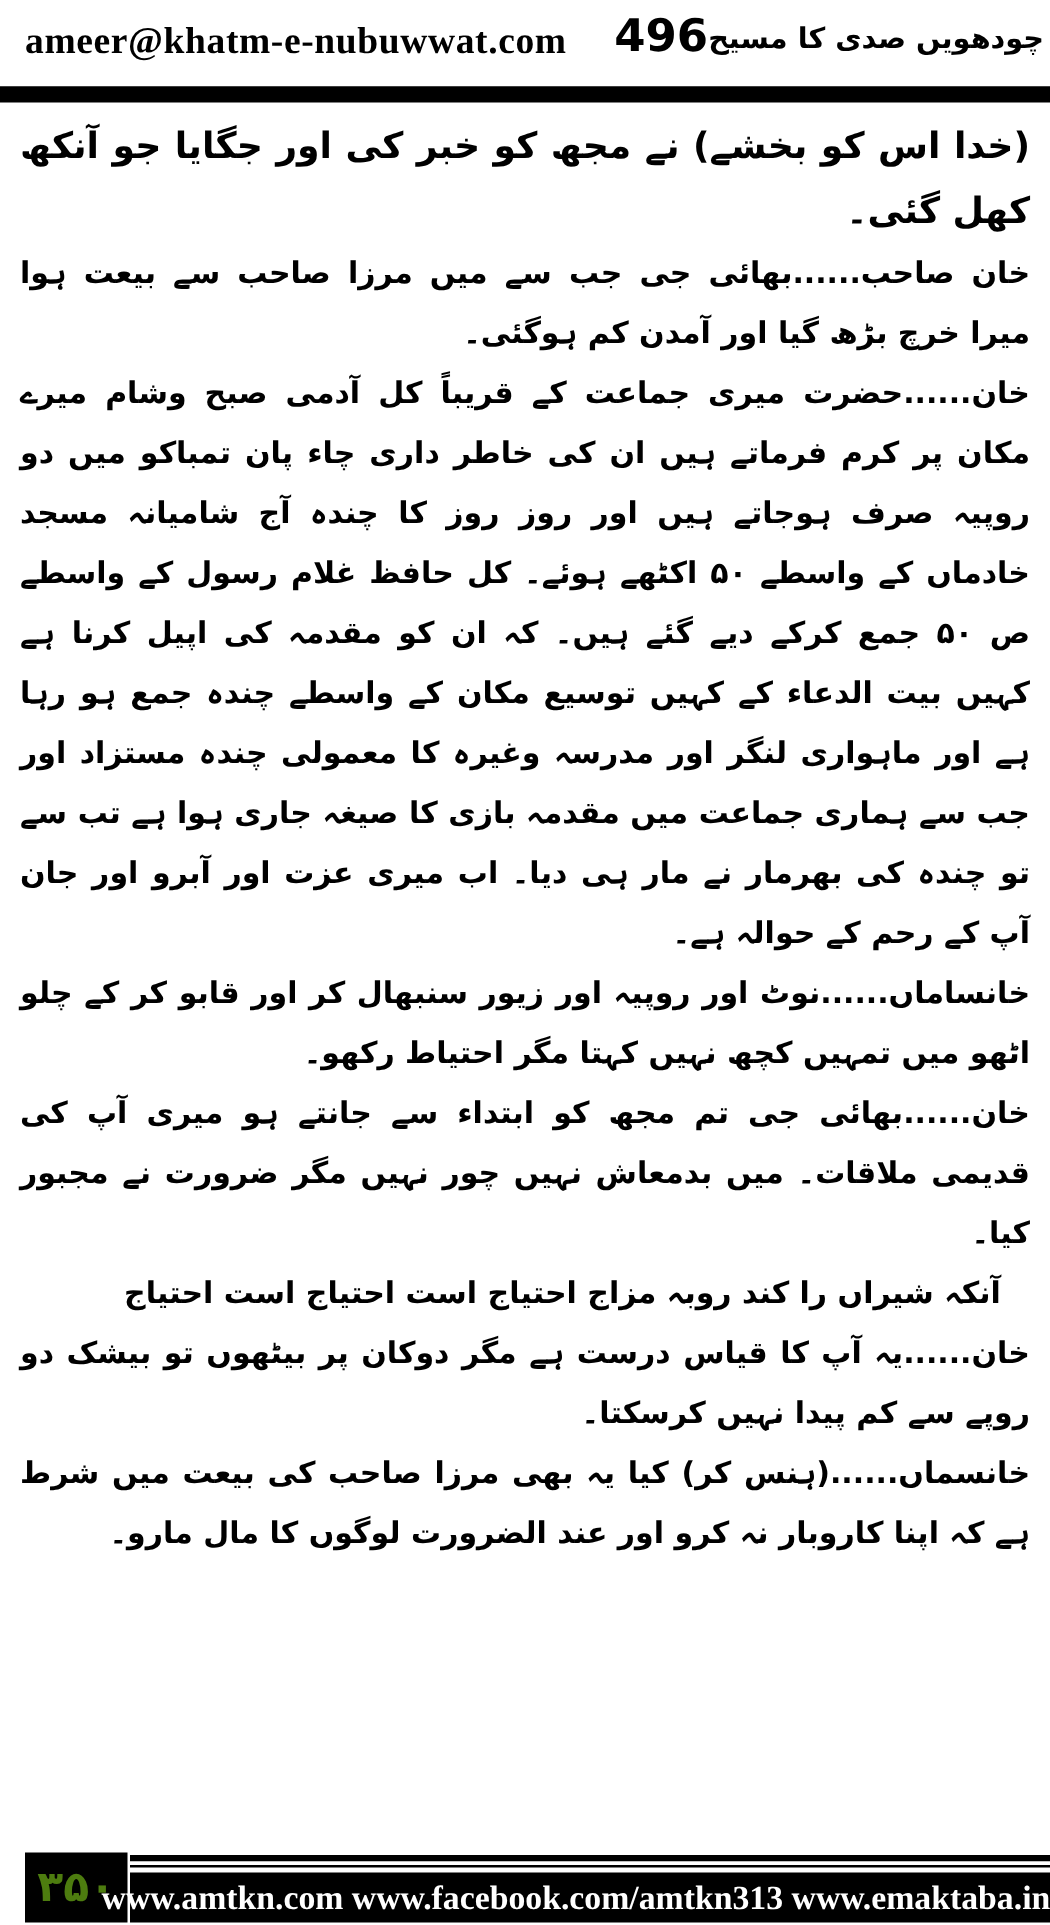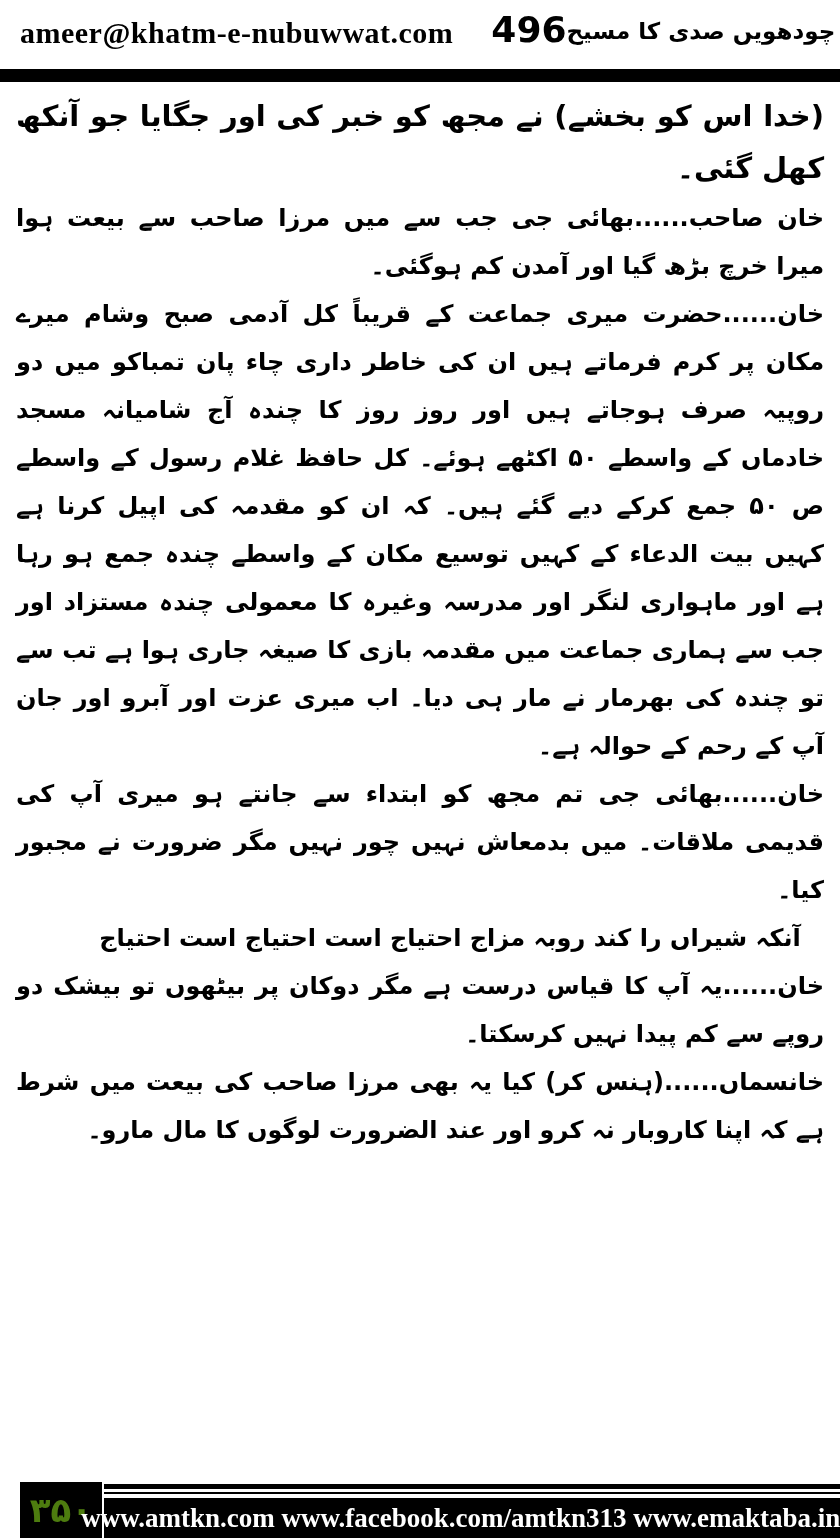--- a/index.html
+++ b/index.html
@@ -131,20 +131,23 @@
       <div class="para opening">
       <span>(خدا اس کو بخشے) نے مجھ کو خبر کی اور جگایا جو آنکھ کھل گئی۔</span>
     </div>
       <div class="para dialog">
       <span class="speaker">خان صاحب......</span><span>بھائی جی جب سے میں مرزا صاحب سے بیعت ہوا میرا خرچ بڑھ گیا اور آمدن کم ہوگئی۔</span>
     </div>
       <div class="para dialog">
       <span class="speaker">خان......</span><span>حضرت میری جماعت کے قریباً کل آدمی صبح وشام میرے مکان پر کرم فرماتے ہیں ان کی خاطر داری چاء پان تمباکو میں دو روپیہ صرف ہوجاتے ہیں اور روز روز کا چندہ آج شامیانہ مسجد خادماں کے واسطے ۵۰ اکٹھے ہوئے۔ کل حافظ غلام رسول کے واسطے ص ۵۰ جمع کرکے دیے گئے ہیں۔ کہ ان کو مقدمہ کی اپیل کرنا ہے کہیں بیت الدعاء کے کہیں توسیع مکان کے واسطے چندہ جمع ہو رہا ہے اور ماہواری لنگر اور مدرسہ وغیرہ کا معمولی چندہ مستزاد اور جب سے ہماری جماعت میں مقدمہ بازی کا صیغہ جاری ہوا ہے تب سے تو چندہ کی بھرمار نے مار ہی دیا۔ اب میری عزت اور آبرو اور جان آپ کے رحم کے حوالہ ہے۔</span>
     </div>
       <div class="para dialog">
+      <span class="speaker">خانساماں......</span><span>نوٹ اور روپیہ اور زیور سنبھال کر اور قابو کر کے چلو اٹھو میں تمہیں کچھ نہیں کہتا مگر احتیاط رکھو۔</span>
+    </div>
+      <div class="para dialog">
       <span class="speaker">خان......</span><span>بھائی جی تم مجھ کو ابتداء سے جانتے ہو میری آپ کی قدیمی ملاقات۔ میں بدمعاش نہیں چور نہیں مگر ضرورت نے مجبور کیا۔</span>
     </div>
       <div class="para couplet">
       <span>آنکہ شیراں را کند روبہ مزاج احتیاج است احتیاج است احتیاج</span>
     </div>
       <div class="para dialog">
       <span class="speaker">خان......</span><span>یہ آپ کا قیاس درست ہے مگر دوکان پر بیٹھوں تو بیشک دو روپے سے کم پیدا نہیں کرسکتا۔</span>
     </div>
       <div class="para dialog">
       <span class="speaker">خانسماں......</span><span>(ہنس کر) کیا یہ بھی مرزا صاحب کی بیعت میں شرط ہے کہ اپنا کاروبار نہ کرو اور عند الضرورت لوگوں کا مال مارو۔</span>

